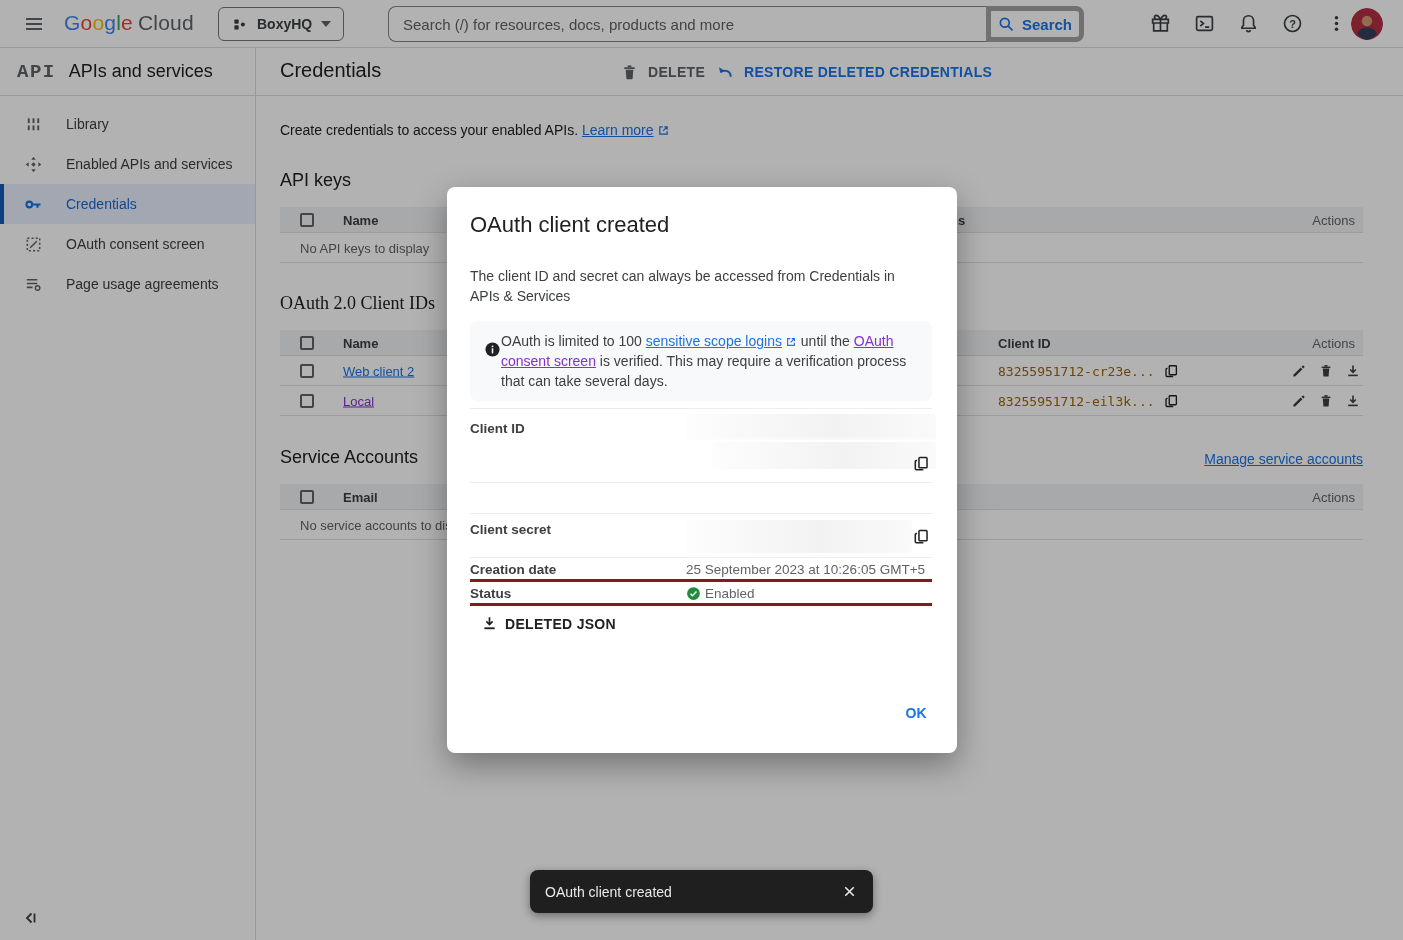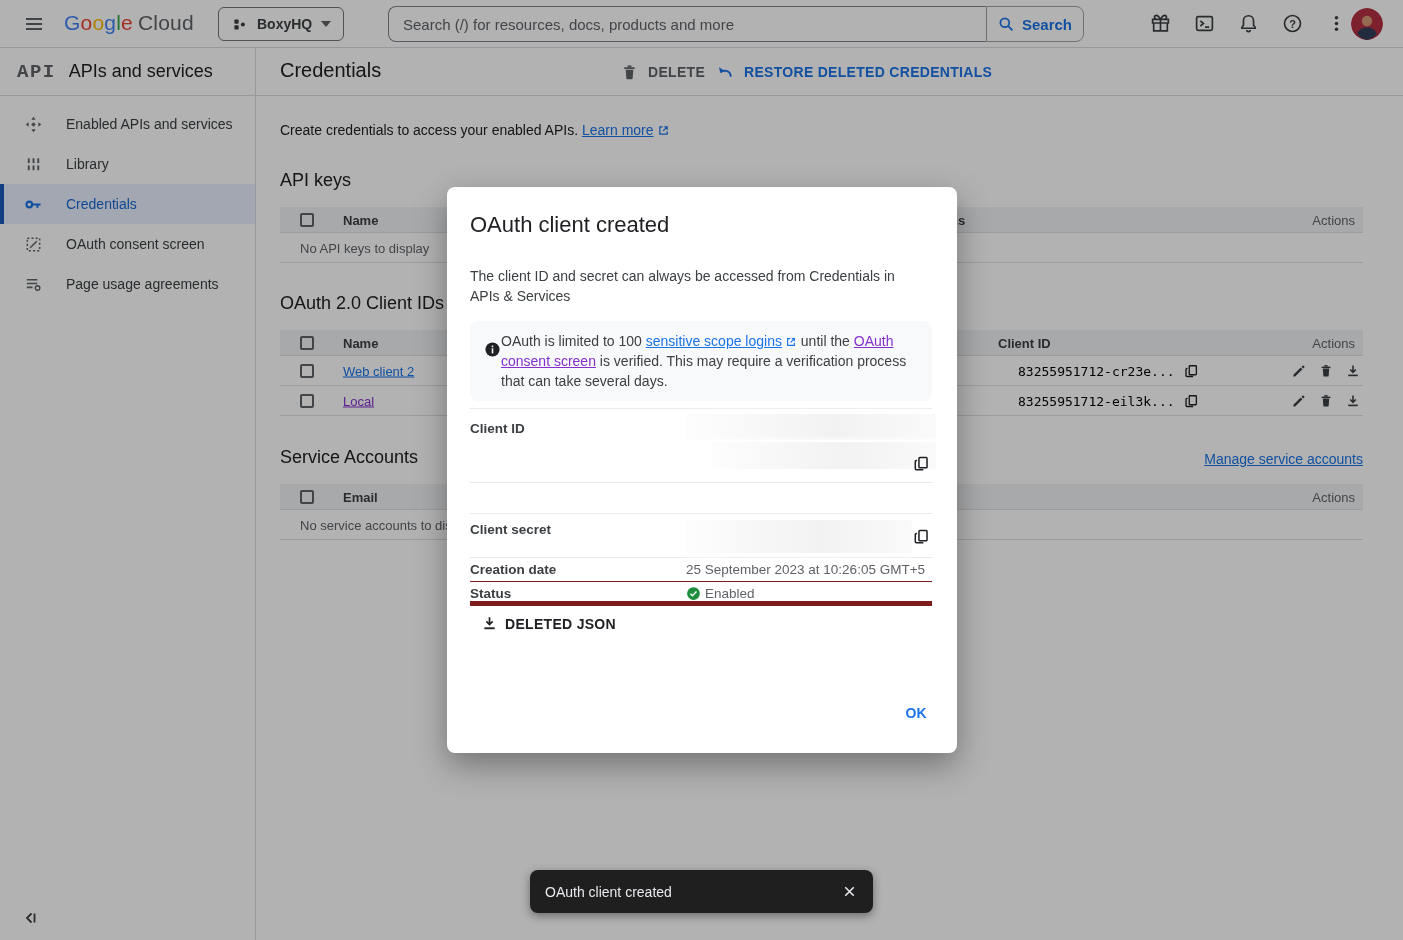--- a/index.html
+++ b/index.html
@@ -12,21 +12,21 @@
   .hamburger { position:absolute; left:24px; top:14px; width:20px; height:20px; color:#5f6368; cursor:pointer; }
   .gc-logo { position:absolute; left:64px; top:11px; font-size:21px; letter-spacing:.2px; }
   .gc-logo .lt-b{color:#4285F4}.gc-logo .lt-r{color:#EA4335}.gc-logo .lt-y{color:#FBBC05}.gc-logo .lt-g{color:#34A853}
   .gc-cloud { color:#5f6368; margin-left:5px; }
   .proj-sel { position:absolute; left:218px; top:7px; height:34px; border:1px solid #747775; border-radius:6px; display:flex; align-items:center; padding:0 12px; gap:9px; cursor:pointer; background:#fff; }
   .proj-name { font-size:14px; font-weight:bold; color:#3c4043; }
   .caret-down { width:0; height:0; border-left:5px solid transparent; border-right:5px solid transparent; border-top:6px solid #5f6368; }
   .search-wrap { position:absolute; left:388px; top:6px; display:flex; }
   .search-input { width:598px; height:36px; border:1px solid #80868b; border-right:none; border-radius:8px 0 0 8px; padding:0 14px; font-size:15px; font-family:"Liberation Sans",sans-serif; color:#202124; background:#fff; outline:none; }
   .search-input::placeholder { color:#5f6368; }
-  .search-btn { width:98px; height:36px; border:1px solid #a3a3a3; border-radius:0 8px 8px 0; background:#fff; display:flex; align-items:center; justify-content:center; gap:7px; color:#1a73e8; font-size:15px; font-weight:bold; cursor:pointer; }
+  .search-btn { width:98px; height:36px; border:5px solid #a3a3a3; border-radius:0 8px 8px 0; background:#fff; display:flex; align-items:center; justify-content:center; gap:7px; color:#1a73e8; font-size:15px; font-weight:bold; cursor:pointer; }
   .tb-icons { position:absolute; right:56px; top:13px; display:flex; gap:23px; color:#3c4043; }
   .tb-icons .ic { width:21px; height:21px; cursor:pointer; }
   .avatar { position:absolute; right:20px; top:8px; width:32px; height:32px; border-radius:50%; overflow:hidden; cursor:pointer; }
 
   
   .sidebar { position:absolute; top:48px; left:0; width:256px; bottom:0; background:#fff; border-right:1px solid #dadce0; z-index:1; }
   .sb-header { height:48px; border-bottom:1px solid #dadce0; display:flex; align-items:center; padding-left:17px; }
   .api-logo { font-family:"Liberation Mono",monospace; font-weight:bold; font-size:19px; color:#5f6368; letter-spacing:1.5px; }
   .sb-title { margin-left:13px; font-size:18px; color:#202124; }
   .nav { padding-top:8px; }
@@ -46,52 +46,52 @@
   .hbtn.disabled { color:#5f6368; cursor:default; }
   .btn-create{ left:174px; } .btn-delete{ left:364px; } .btn-restore{ left:460px; }
 
   .content { position:absolute; top:48px; left:0; right:0; bottom:0; }
   .intro { position:absolute; left:24px; top:26px; font-size:14px; color:#202124; }
   .link-blue { color:#1a73e8; text-decoration:underline; cursor:pointer; }
   .link-purple { color:#8430ce; text-decoration:underline; cursor:pointer; }
   .ext-ic { display:inline-block; width:13px; height:13px; vertical-align:-2px; margin-left:3px; color:#1a73e8; }
 
   .section-h { position:absolute; left:24px; font-size:18px; color:#202124; }
-  .h-api{ top:74px; } .h-oauth{ top:197px; } .h-sa{ top:351px;text-align:center; }
+  .h-api{ top:74px; } .h-oauth{ top:197px;font-family:Liberation Serif, serif; } .h-sa{ top:351px;text-align:center; }
   .manage-link { position:absolute; right:40px; top:355px; font-size:14px;text-align:center; }
 
   .tbl { position:absolute; left:24px; width:1083px; }
   .t-api{ top:111px; } .t-oauth{ top:234px; } .t-sa{ top:388px; }
   .tbl-head { height:26px; background:#f1f3f4; border-bottom:1px solid #e0e0e0; position:relative; font-size:13px; font-weight:bold; color:#3c4043; }
   .tbl-row { height:30px; border-bottom:1px solid #e0e0e0; position:relative; font-size:13px; color:#5f6368; }
   .vmid { position:absolute; top:50%; transform:translateY(-50%); }
   .cb { left:20px; width:14px; height:14px; border:2px solid #5f6368; border-radius:2px; background:transparent; cursor:pointer; }
   .col-name { left:63px; } .col-restr { left:610px; } .col-cid { left:718px; }
   .col-actions { right:8px; font-weight:normal; color:#5f6368; }
   .empty-txt { left:20px; }
   .row-link { left:63px; }
-  .cid-cell { left:738px; display:flex; align-items:center; gap:9px; font-family:"DejaVu Sans Mono",monospace; font-size:13px; color:#000000; }
+  .cid-cell { left:718px; display:flex; align-items:center; gap:9px; font-family:"DejaVu Sans Mono",monospace; font-size:13px; color:#a16207; }
   .copy-ic { width:15px; height:15px; color:#202124; cursor:pointer; }
   .row-actions { right:2px; display:flex; gap:11px; color:#3c4043; }
   .row-actions .aic { width:16px; height:16px; cursor:pointer; }
 
   
   .scrim { position:absolute; inset:0; background:rgba(0,0,0,.30); z-index:10; }
   .modal { position:absolute; left:447px; top:187px; width:510px; height:566px; background:#fff; border-radius:8px; box-shadow:0 12px 32px rgba(0,0,0,.35); z-index:20; }
   .m-title { position:absolute; left:23px; top:25px; font-size:22px; color:#202124; }
   .m-body { position:absolute; left:23px; top:79px; width:445px; font-size:14px; line-height:20px; color:#3c4043; }
   .m-info { position:absolute; left:23px; top:134px; width:462px; height:80px; background:#f8f9fa; border-radius:8px; display:flex; padding:10px 16px 10px 14px; }
   .m-info .iic { width:17px; height:17px; margin-top:10px; flex:none; }
   .m-info-text { font-size:14px; line-height:20px; color:#3c4043; }
   .m-info-text .ext-ic { width:12px; height:12px; }
   .mrow { position:absolute; left:23px; width:462px; }
   .r-cid { top:221px; height:75px; border-top:1px solid #e8eaed; border-bottom:1px solid #e8eaed; }
   .r-sec { top:326px; height:45px; border-top:1px solid #e8eaed; border-bottom:1px solid #e8eaed; }
-  .r-date { top:371px; height:24px; border-bottom:1px solid #7f1d1d; }
-  .r-status { top:395px; height:24px; border-bottom:5px solid #7f1d1d; }
+  .r-date { top:371px; height:24px; border-bottom:3px solid #7f1d1d; }
+  .r-status { top:395px; height:24px; border-bottom:3px solid #7f1d1d; }
   .m-label { position:absolute; left:0; font-size:13.5px; font-weight:bold; color:#3c4043; }
   .m-val { position:absolute; left:216px; font-size:13.5px; color:#5f6368; }
   .redact { position:absolute; background:linear-gradient(90deg,#fdfdfd,#f2f2f2 60%,#fafafa); border-radius:3px; box-shadow:0 0 5px 3px rgba(255,255,255,.85); }
   .red-a { left:216px; top:5px; width:250px; height:26px; }
   .red-b { left:242px; top:33px; width:224px; height:27px; }
   .red-c { left:216px; top:6px; width:226px; height:33px; }
   .m-copy { position:absolute; right:2px; width:17px; height:17px; color:#202124; cursor:pointer; }
   .cp-cid { top:46px; } .cp-sec { top:14px; }
   .status-val { display:flex; align-items:center; gap:4px; }
   .chk-ic { width:15px; height:15px; }
@@ -168,38 +168,38 @@
 
 <div class="sidebar">
   <div class="sb-header">
     <span class="api-logo">API</span>
     <span class="sb-title">APIs and services</span>
   </div>
   <div class="nav">
     <div class="nav-item">
       <svg class="nic" viewBox="0 0 20 20">
           <g fill="currentColor">
-            <path d="M10 1.8l2.3 3.1H7.7zM10 18.2l-2.3-3.1h4.6zM1.8 10l3.1-2.3v4.6zM18.2 10l-3.1 2.3V7.7z"></path>
-            <rect x="8.3" y="8.3" width="3.4" height="3.4" transform="rotate(45 10 10)"></rect>
-          </g>
-        </svg>
-      <span>Enabled APIs and services</span>
-    </div>
-    <div class="nav-item">
-      <svg class="nic" viewBox="0 0 20 20">
-          <g fill="currentColor">
             <rect x="4" y="3.5" width="2" height="5"></rect>
             <rect x="9" y="3.5" width="2" height="5"></rect>
             <rect x="14" y="3.5" width="2" height="5"></rect>
             <rect x="4" y="11" width="2" height="5"></rect>
             <rect x="9" y="11" width="2" height="5"></rect>
             <rect x="14" y="11" width="2" height="5"></rect>
           </g>
         </svg>
       <span>Library</span>
+    </div>
+    <div class="nav-item">
+      <svg class="nic" viewBox="0 0 20 20">
+          <g fill="currentColor">
+            <path d="M10 1.8l2.3 3.1H7.7zM10 18.2l-2.3-3.1h4.6zM1.8 10l3.1-2.3v4.6zM18.2 10l-3.1 2.3V7.7z"></path>
+            <rect x="8.3" y="8.3" width="3.4" height="3.4" transform="rotate(45 10 10)"></rect>
+          </g>
+        </svg>
+      <span>Enabled APIs and services</span>
     </div>
     <div class="nav-item selected">
       <svg class="nic" viewBox="0 0 20 20">
           <circle cx="5.6" cy="10" r="3" fill="none" stroke="currentColor" stroke-width="2.2"></circle>
           <path d="M8.6 8.9h8.8v2.2h-2.1v2.2h-2.2v-2.2H8.6z" fill="currentColor"></path>
         </svg>
       <span>Credentials</span>
     </div>
     <div class="nav-item">
       <svg class="nic" viewBox="0 0 20 20">

